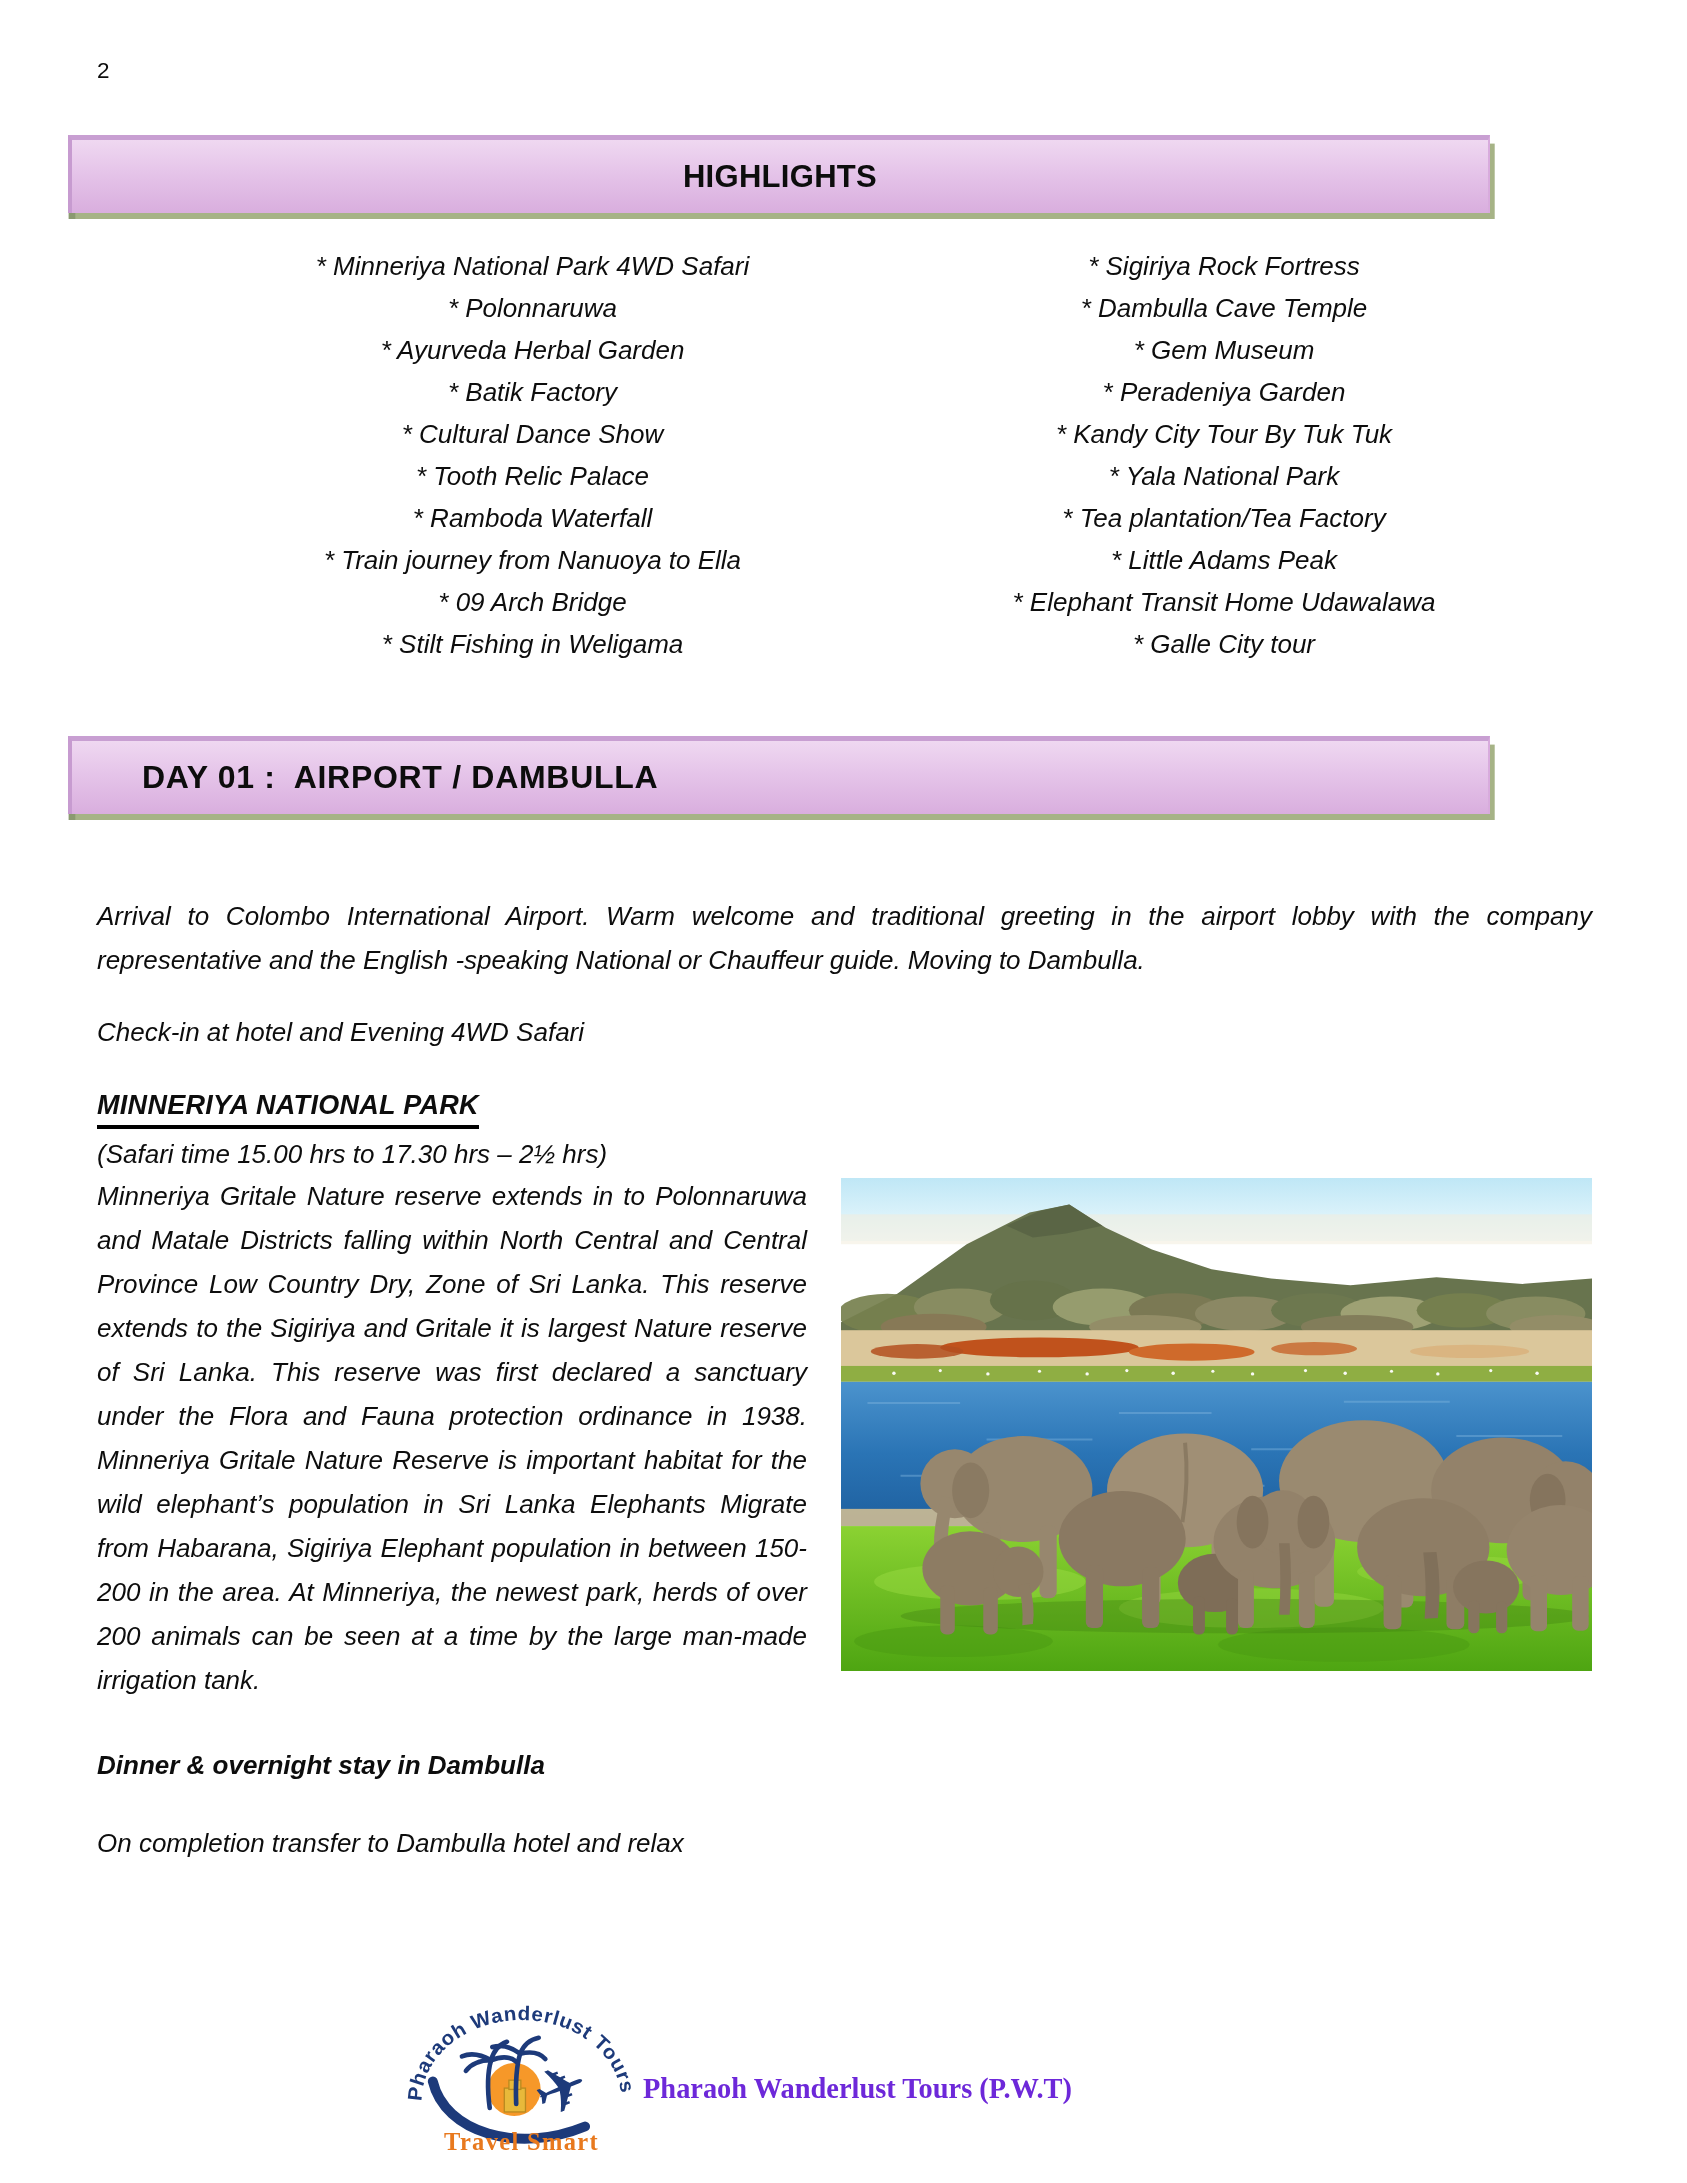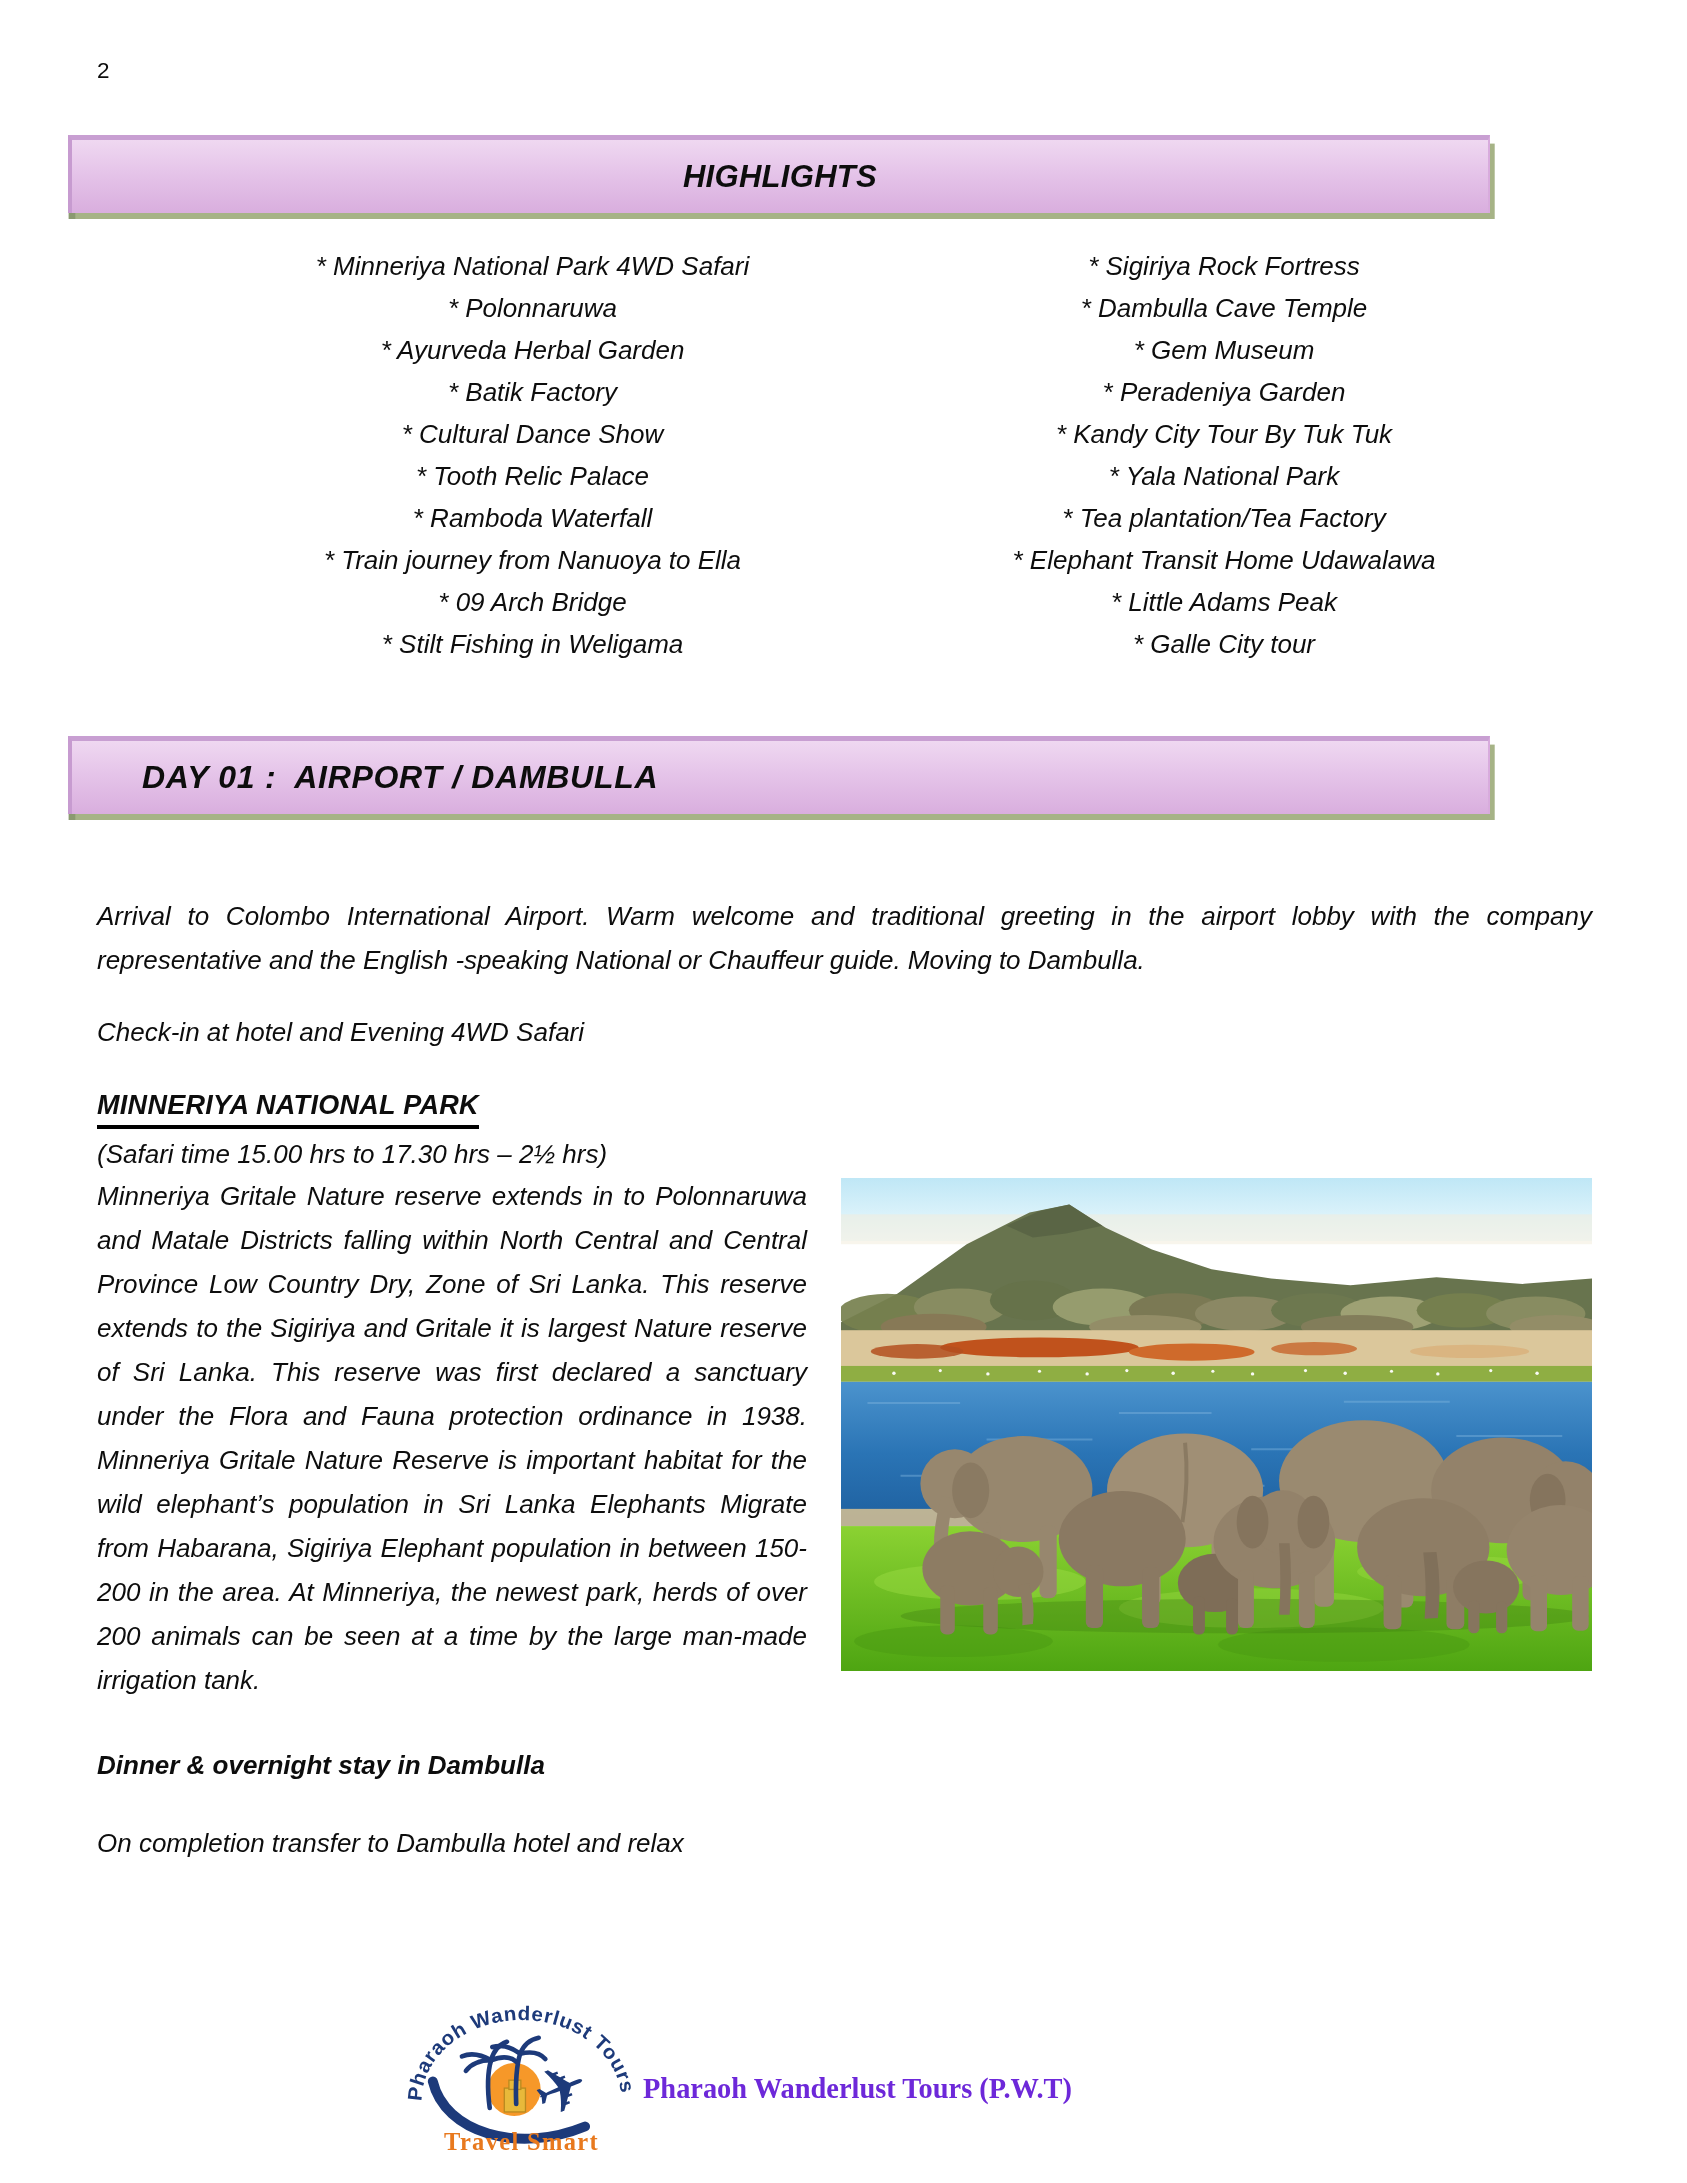--- a/index.html
+++ b/index.html
@@ -9,21 +9,21 @@
   }
   .pagenum{position:absolute;left:97px;top:58px;font-size:22.5px;font-style:normal;}
   .banner{
     position:absolute;left:68px;width:1416px;height:73px;
     background:linear-gradient(180deg,#efd8f1 0%,#e5c4e9 45%,#d9aede 100%);
     border-top:5.3px solid #c89fd2;border-left:4px solid #c79bd0;border-right:2px solid #d8abdd;
     box-shadow:6px 7.3px 0 -1.3px #a6b386, -0.7px 7.3px 0 -1.3px #8b9a70;
   }
   .banner-hl{top:135px;}
   .banner-day{top:736px;}
-  .banner-text{font-weight:bold;font-size:31px;line-height:73px;letter-spacing:0.3px;white-space:pre;font-style:italic;}
+  .banner-text{font-weight:bold;font-size:31px;line-height:73px;letter-spacing:0.3px;white-space:pre;}
   .banner-hl .banner-text{text-align:center;}
   .banner-day .banner-text{text-align:left;padding-left:70px;font-size:32px;letter-spacing:0.7px;}
   .hl-list{
     position:absolute;left:191px;top:245px;width:1383px;display:flex;
     font-style:italic;font-size:26px;line-height:42px;text-align:center;
   }
   .hl-col-left{width:683px;flex:none;}
   .hl-col-right{flex:1;}
   .hl-item{white-space:pre;}
   .main{
@@ -76,22 +76,22 @@
       <div class="hl-item">* Stilt Fishing in Weligama</div>
     </div>
     <div class="hl-col-right">
       <div class="hl-item">* Sigiriya Rock Fortress</div>
       <div class="hl-item">* Dambulla Cave Temple</div>
       <div class="hl-item">* Gem Museum</div>
       <div class="hl-item">* Peradeniya Garden</div>
       <div class="hl-item">* Kandy City Tour By Tuk Tuk</div>
       <div class="hl-item">* Yala National Park</div>
       <div class="hl-item">* Tea plantation/Tea Factory</div>
+      <div class="hl-item">* Little Adams Peak</div>
       <div class="hl-item">* Elephant Transit Home Udawalawa</div>
-      <div class="hl-item">* Little Adams Peak</div>
       <div class="hl-item">* Galle City tour</div>
     </div>
   </div>
 
   <div class="banner banner-day">
     <div class="banner-text">DAY 01 :  AIRPORT / DAMBULLA</div>
   </div>
 
   <div class="main">
     <p class="para p-arrival">Arrival to Colombo International Airport. Warm welcome and traditional greeting in the airport lobby with the company representative and the English -speaking National or Chauffeur guide. Moving to Dambulla.</p>

